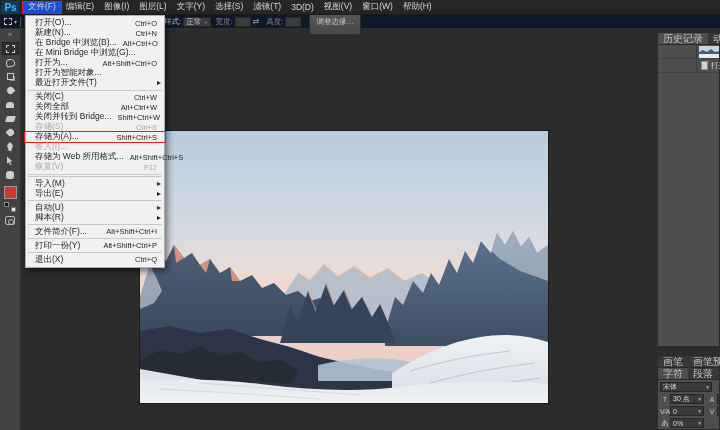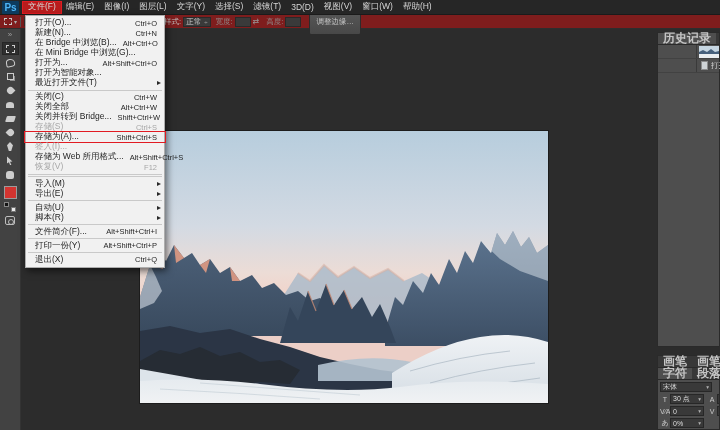--- a/index.html
+++ b/index.html
@@ -7,27 +7,27 @@
     font-family:"Liberation Sans", sans-serif; }
   #app { position:relative; width:720px; height:430px; background:#2c2c2c; overflow:hidden; }
 
   
   #menubar { position:absolute; left:0; top:0; width:720px; height:15px;
     background:#262626; border-bottom:1px solid #1b1b1b; display:flex; align-items:center; z-index:30; }
   #ps-logo { width:17px; height:13px; margin:0 4px 0 2px; background:#0d3b5e; color:#4db4f5;
     font-size:10px; font-weight:bold; display:flex; align-items:center; justify-content:center; border-radius:1px; }
   .mb-item { position:relative; color:#d6d6d6; font-size:8.5px; padding:1px 5px; height:13px;
     display:flex; align-items:center; white-space:nowrap; cursor:default; }
-  .mb-item.selected { background:#b91c1c; }
+  .mb-item.selected { background:#1d4ed8; }
   .mb-item .row-annotation { display:none; }
   .mb-item.annotated .row-annotation { display:block; position:absolute; left:-1px; right:-1px; top:0; bottom:0;
     border:1.5px solid #e11b22; pointer-events:none; }
 
   
-  #optionsbar { position:absolute; left:0; top:15px; width:720px; height:14px; background:#7f1d1d;
+  #optionsbar { position:absolute; left:0; top:15px; width:720px; height:14px; background:#0f172a;
     border-bottom:1px solid #2e2e2e; display:flex; align-items:center; z-index:25; color:#c3c3c3; font-size:7.5px; }
   #optionsbar .ob-sep { width:1px; height:10px; background:#2f2f2f; border-right:1px solid #555; margin:0 3px; }
   .ob-toolpreset { display:flex; align-items:center; gap:2px; margin-left:4px; }
   .ob-marq { width:8px; height:7px; border:1px dashed #c9c9c9; }
   .ob-caret { font-size:6px; color:#aaa; }
   .ob-modes { display:flex; gap:1px; }
   .ob-mode { width:9px; height:9px; background:#4c4c4c; border:1px solid #333; }
   .ob-mode.pressed { background:#323232; }
   .ob-mode i { display:block; width:5px; height:4px; margin:1.5px auto; border:1px dashed #bbb; }
   .ob-label { margin:0 2px 0 5px; white-space:nowrap; }
@@ -81,21 +81,21 @@
   .menu-item.disabled, .menu-item.disabled .mi-shortcut { color:#a7a7a7; }
   .menu-item.submenu::after { content:""; position:absolute; right:3px; top:3px;
     border-left:4px solid #2a2a2a; border-top:2.5px solid transparent; border-bottom:2.5px solid transparent; }
   .menu-sep { height:1px; background:#c9c9c9; margin:1.5px 2px; }
   .menu-item .row-annotation { display:none; }
   .menu-item.annotated .row-annotation { display:block; position:absolute; left:-2px; right:-2px; top:-1px; bottom:-1px;
     border:1.5px solid #e11b22; pointer-events:none; }
 
   
   .panel-tabs { display:flex; background:#383838; border:1px solid #2a2a2a; border-bottom:none; height:12px; }
-  .ptab { padding:4px 5px; font-size:12px; color:#c5c5c5; display:flex; align-items:center; white-space:nowrap;font-weight:bold; }
+  .ptab { padding:4px 5px; font-size:10px; color:#c5c5c5; display:flex; align-items:center; white-space:nowrap; }
   .ptab.selected { background:#4e4e4e; }
   #history-panel { position:absolute; left:657px; top:32px; width:63px; height:315px; z-index:10; }
   #history-body { background:#4e4e4e; border:1px solid #2a2a2a; height:303px; }
   .hist-row { height:14px; display:flex; align-items:center; border-bottom:1px solid rgba(0,0,0,.15);padding-left:31px; }
   .hist-gutter { width:8px; align-self:stretch; border-right:1px solid rgba(0,0,0,.25); flex:none; }
   .hist-thumb { width:20px; height:12px; margin:0 2px; flex:none; }
   .hist-name { font-size:6.5px; color:#dcdcdc; white-space:nowrap; overflow:hidden; }
   .hist-fileicon { width:7px; height:9px; background:#cfd3d6; border:1px solid #8c8c8c; margin:0 3px 0 4px;
     position:relative; flex:none; }
   .hist-label { font-size:7.5px; color:#dcdcdc; white-space:nowrap; }

